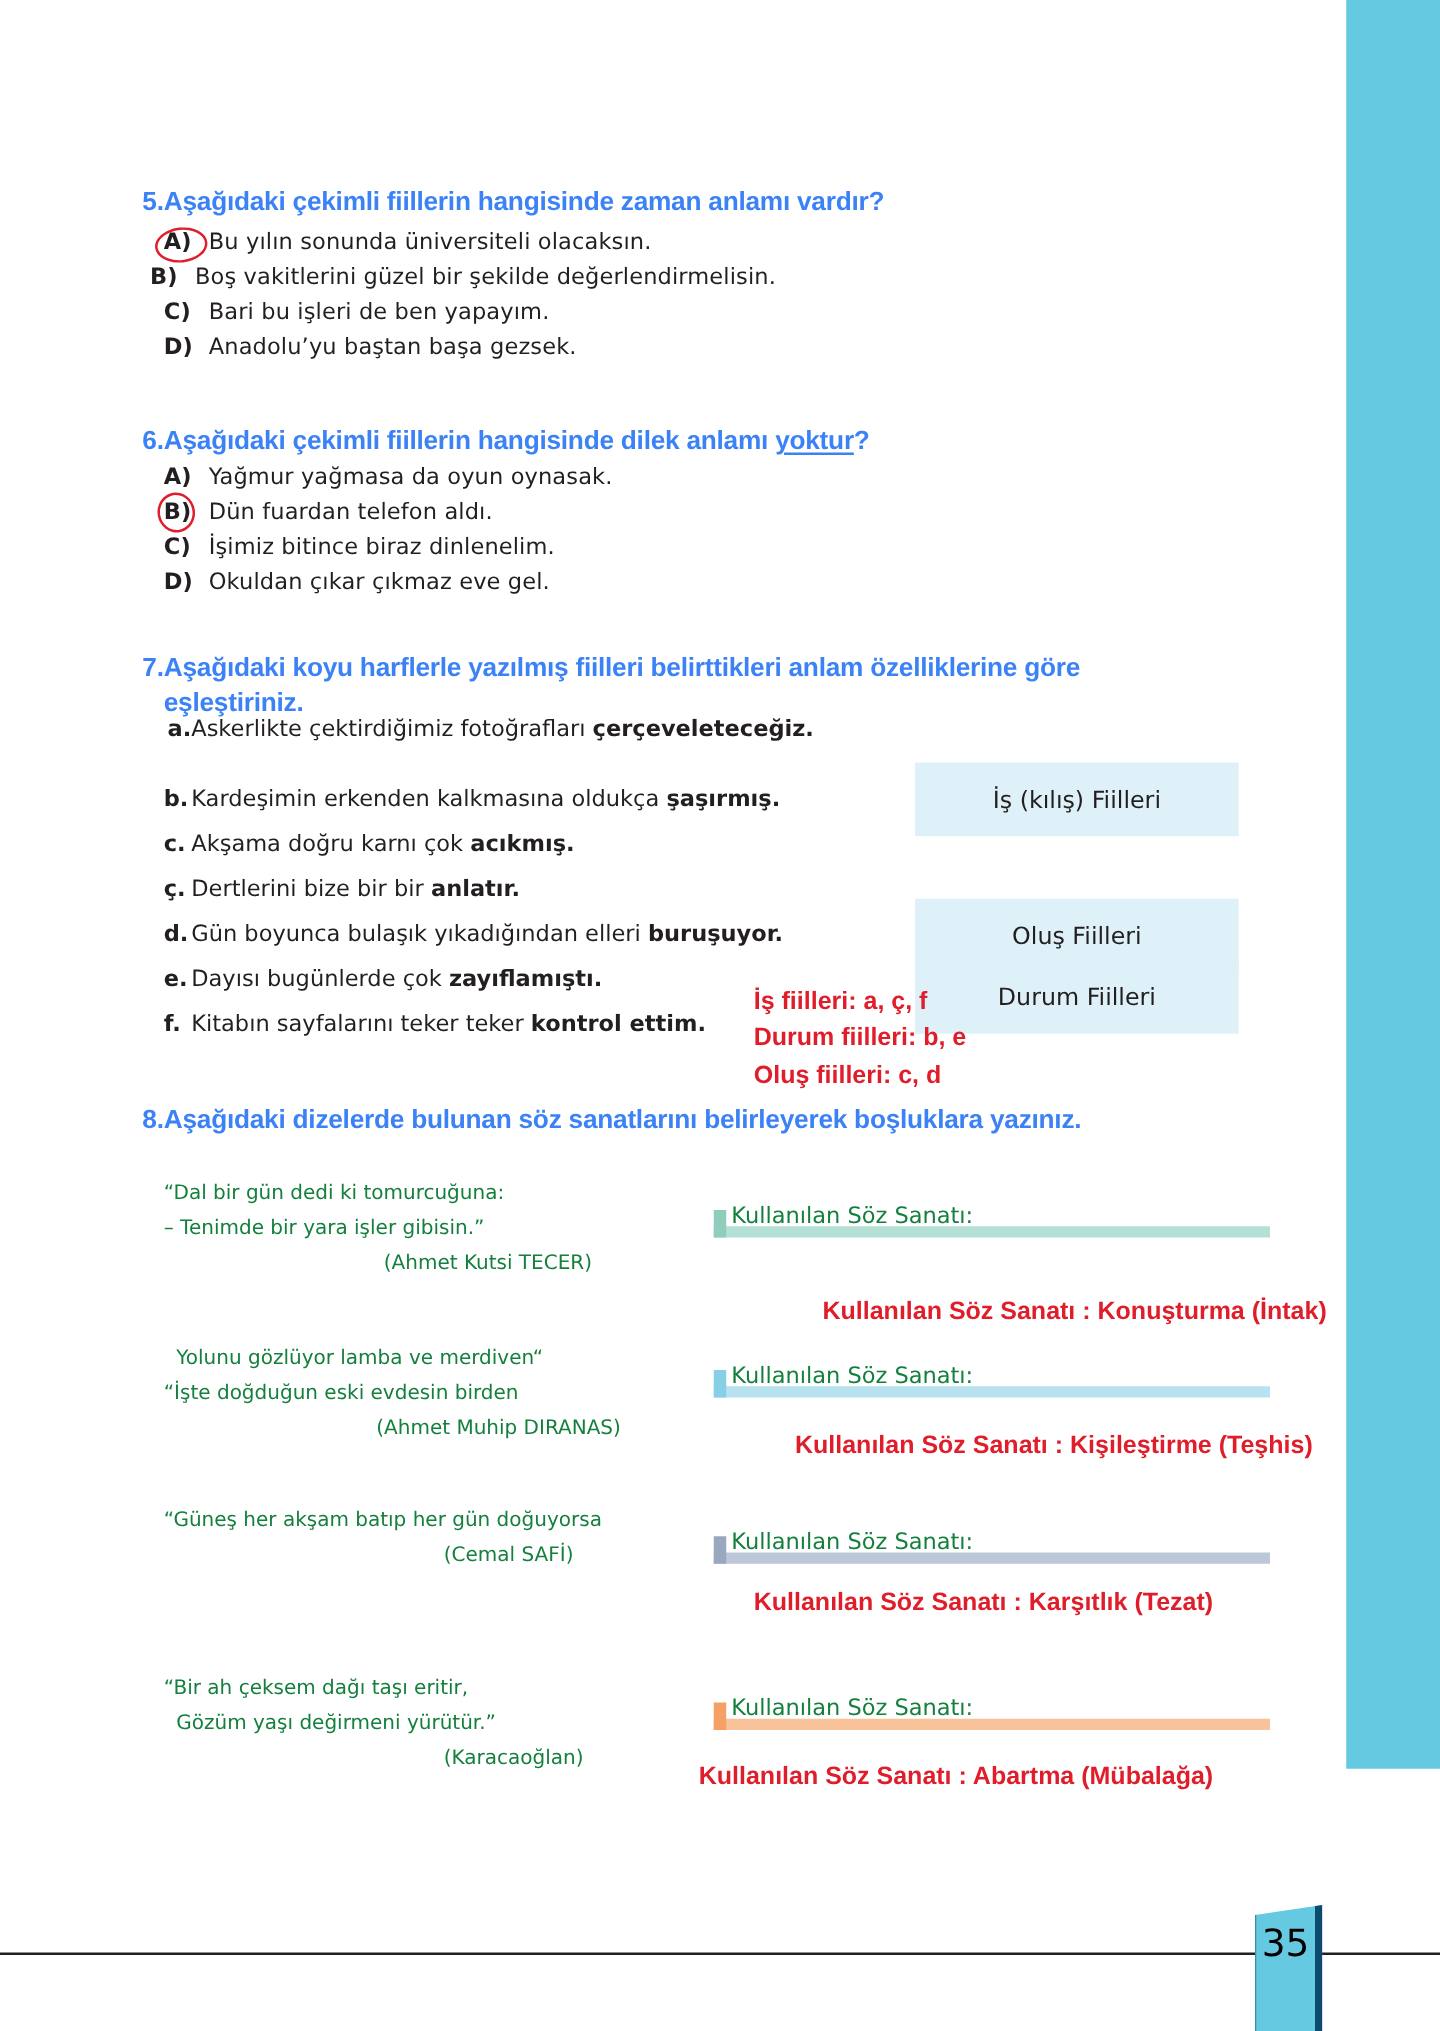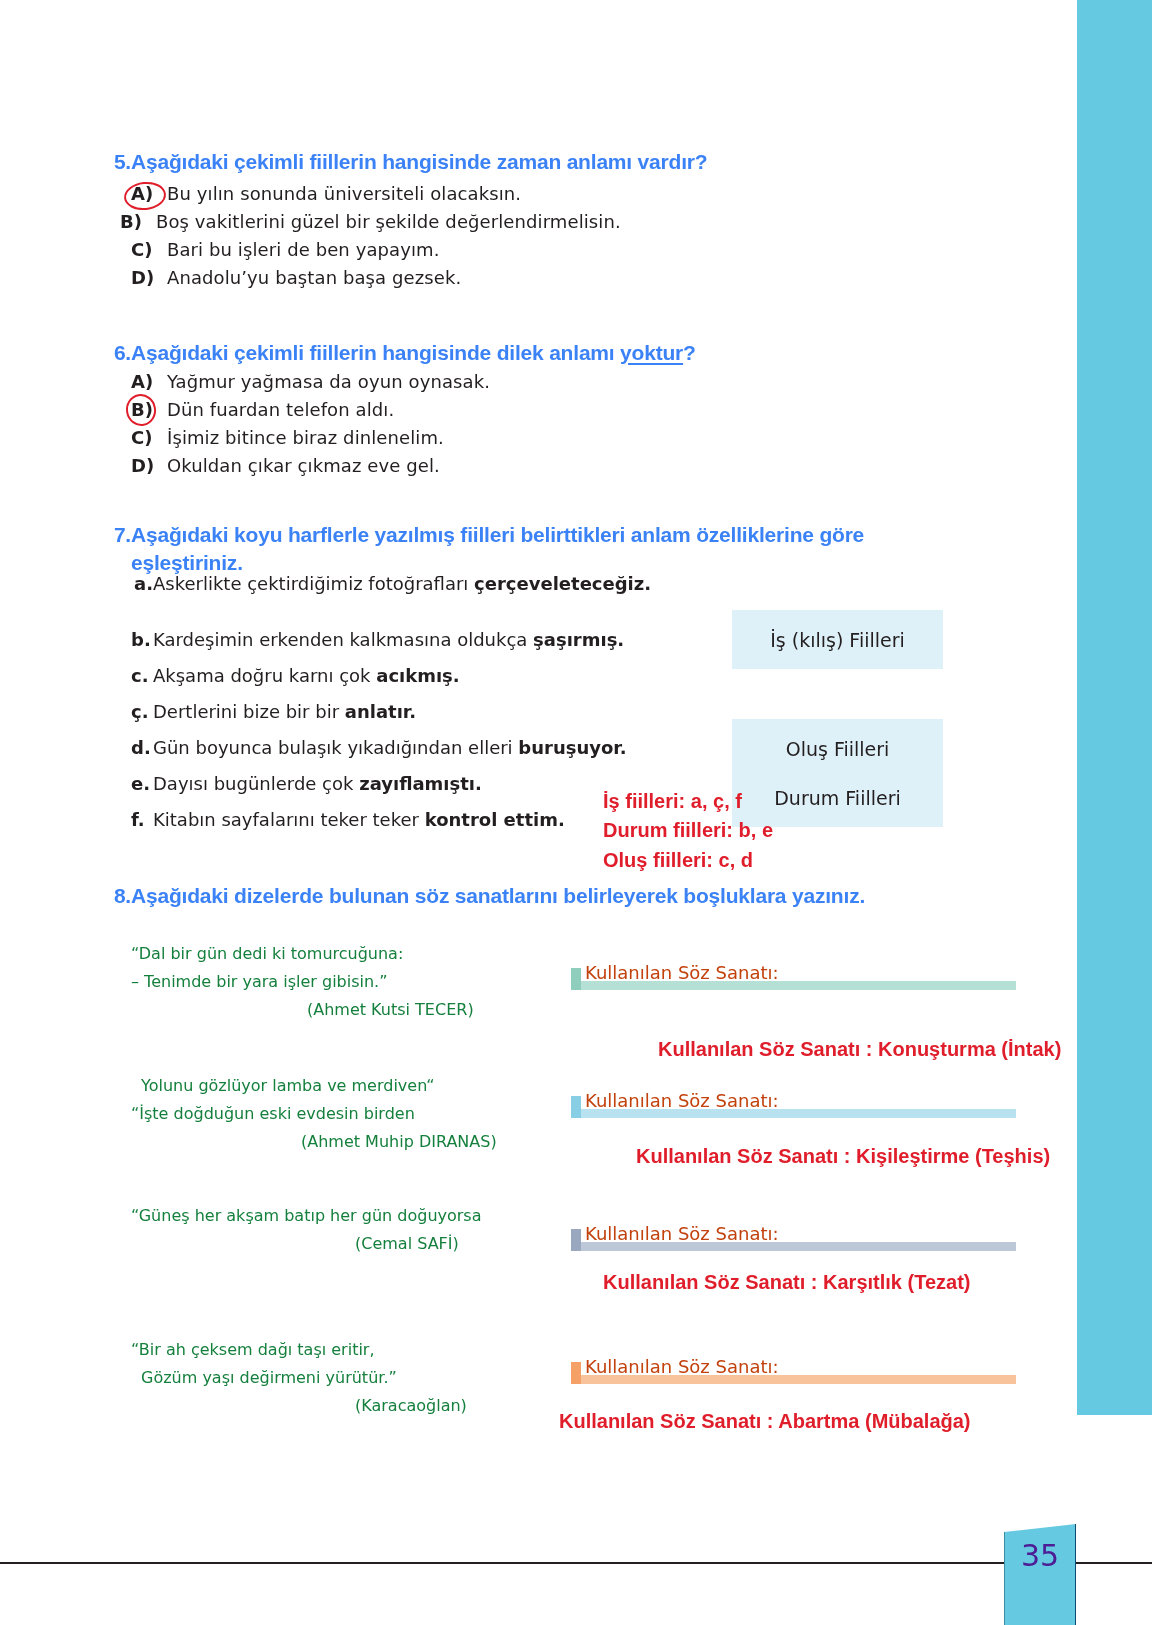--- a/index.html
+++ b/index.html
@@ -14,34 +14,34 @@
     .opt { font-size: 18px; color: #231f20; letter-spacing: 0.1px; }
     .opt-letter { font-weight: bold; display: inline-block; width: 36px; }
     .underline { text-decoration: underline; text-underline-offset: 3px; }
 
     .circle { position: absolute; border: 2.5px solid #e01e2b; border-radius: 50%; }
 
     .item { font-size: 18px; color: #231f20; }
     .item-letter { font-weight: bold; display: inline-block; width: 22px; }
     .item b { font-weight: bold; }
 
-    .box { position: absolute; left: 732px; width: 211px; height: 59px; background: #dff1f8; display: flex; align-items: center; justify-content: center; font-size: 19px; color: #231f20; }
+    .box { position: absolute; left: 732px; width: 259px; height: 59px; background: #dff1f8; display: flex; align-items: center; justify-content: center; font-size: 19px; color: #231f20; }
 
     .red { font-family: "Liberation Sans", sans-serif; font-weight: bold; color: #e01e2b; font-size: 20px; }
 
     .poem { font-size: 16px; color: #15803d; line-height: 28px; }
     .poem .author { display: block; }
 
     .bar-wrap { position: absolute; left: 571px; width: 445px; height: 24px; }
-    .bar-label { position: absolute; left: 14px; top: -4px; font-size: 18px; color: #c2410c; white-space: nowrap; }
+    .bar-label { position: absolute; left: 14px; top: -4px; font-size: 18px; color: #15803d; white-space: nowrap; }
     .bar { position: absolute; left: 0; bottom: 0; width: 445px; height: 9px; }
     .bar-tab { position: absolute; left: 0; bottom: 0; width: 10px; height: 22px; }
 
     .footer-line { position: absolute; left: 0; top: 1562px; width: 1152px; height: 2px; background: #231f20; }
-    .page-num-box { position: absolute; left: 1004px; top: 1524px; width: 72px; height: 101px; background: #66c9e2; border-left: 1px solid #3a8fa6; border-right: 1px solid #0c4a6e; clip-path: polygon(0 8px, 100% 0, 100% 100%, 0 100%); display: flex; justify-content: center; padding-top: 14px; font-size: 30px; color: #4c1d95; }
+    .page-num-box { position: absolute; left: 1004px; top: 1524px; width: 54px; height: 101px; background: #66c9e2; border-left: 1px solid #3a8fa6; border-right: 6px solid #0c4a6e; clip-path: polygon(0 8px, 100% 0, 100% 100%, 0 100%); display: flex; justify-content: center; padding-top: 14px; font-size: 30px; color: #000000; }
   </style>
 </head>
 <body>
 
 <div class="sidebar"></div>
 
 <div class="abs q-title" style="left:98px; top:150px;">
   <span class="q-num">5.</span><span>Aşağıdaki çekimli fiillerin hangisinde zaman anlamı vardır?</span>
 </div>
 <div class="abs opt" style="left:131px; top:183px;"><span class="opt-letter">A)</span><span>Bu yılın sonunda üniversiteli olacaksın.</span></div>

